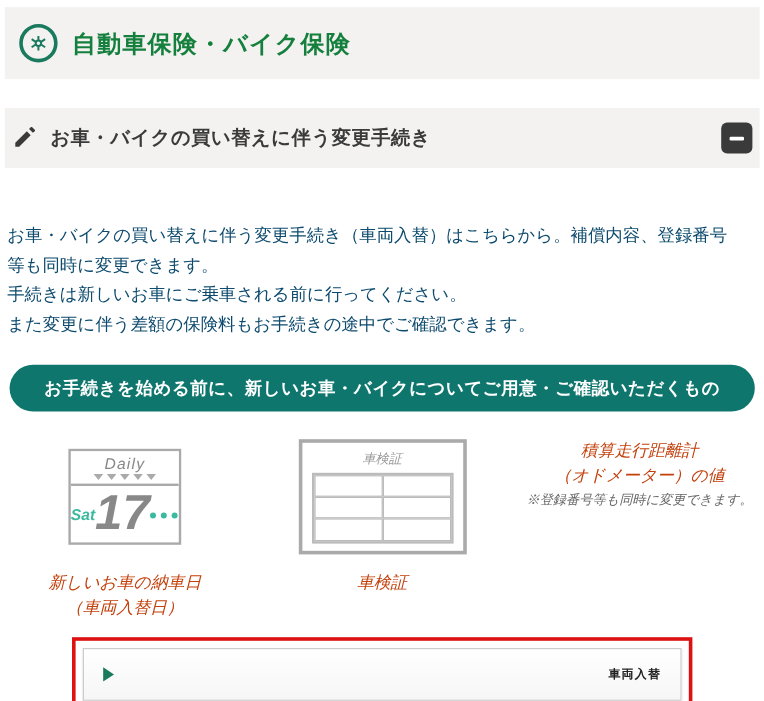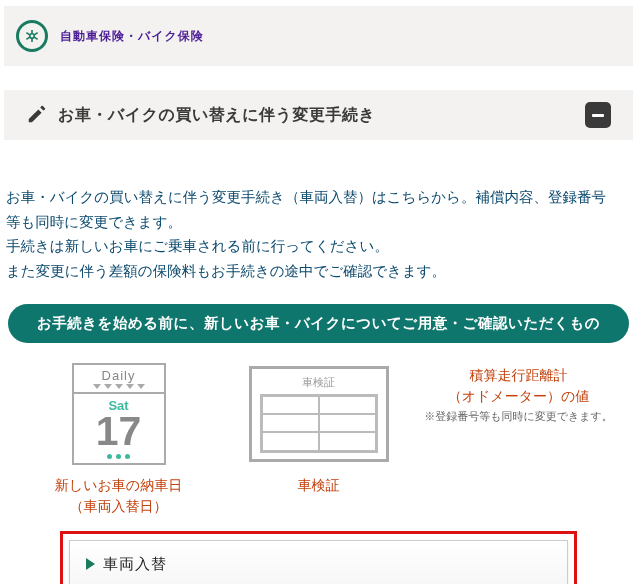--- a/index.html
+++ b/index.html
@@ -1,63 +1,63 @@
 <!DOCTYPE html>
 <html><head>
 <meta charset="utf-8">
 <style>
   * { box-sizing: border-box; margin: 0; padding: 0; }
   body { font-family: "Hiragino Kaku Gothic ProN", "Meiryo", sans-serif; background: #fff; width: 637px; font-size: 14px; color: #333; }
   
   .header-band { background: #f3f2f1; margin: 6px 4px 4px 4px; padding: 14px 12px; display: flex; align-items: center; gap: 12px; }
   .header-icon { width: 32px; height: 32px; border: 3px solid #1a7a5e; border-radius: 50%; display: flex; align-items: center; justify-content: center; flex-shrink: 0; }
   .header-icon svg { width: 18px; height: 18px; }
-  .header-title { color: #4c1d95; font-weight: bold; font-size: 12px; letter-spacing: 1px; }
+  .header-title { color: #15803d; font-weight: bold; font-size: 20px; letter-spacing: 1px; }
   
-  .section-head { background: #f3f2f1; margin: 24px 4px 0 4px; padding: 12px 22px; display: flex; align-items: center; justify-content: space-between; }
+  .section-head { background: #f3f2f1; margin: 24px 4px 0 4px; padding: 12px 6px; display: flex; align-items: center; justify-content: space-between; }
   .section-head-left { display: flex; align-items: center; gap: 10px; }
   .section-title { font-weight: bold; font-size: 16px; color: #3a3a3a; letter-spacing: 0.5px; }
   .collapse-btn { width: 26px; height: 26px; background: #3a3a3a; border-radius: 5px; display: flex; align-items: center; justify-content: center; cursor: pointer; }
   .collapse-btn .bar { width: 12px; height: 3px; background: #fff; border-radius: 1px; }
   
   .body-text { padding: 18px 22px 6px 6px; line-height: 1.7; font-size: 14.5px; color: #0c4a6e; margin-top: 27px; }
   
   .prep-banner { background: #0f766e; color: #fff; border-radius: 22px; padding: 10px 18px; font-weight: bold; font-size: 14.5px; text-align: center; margin: 14px 8px 8px 8px; letter-spacing: 0.5px; }
   
-  .items-row { display: flex; justify-content: center; align-items: flex-start; padding: 8px 4px 6px 4px; }
+  .items-row { display: flex; justify-content: space-between; align-items: flex-start; padding: 8px 4px 6px 4px; font-style: italic; }
   .item { display: flex; flex-direction: column; align-items: center; width: 200px; text-align: center; }
   .item-img { height: 110px; display: flex; align-items: center; justify-content: center; }
   .item-label { margin-top: 6px; font-size: 14px; line-height: 1.5; color: #c2410c; }
   .item-sub { font-size: 11px; color: #666; margin-top: 2px; }
   
   
   .cal { width: 94px; border: 2px solid #aaa; background: #fff; overflow: hidden; display: flex; flex-direction: column; }
   .cal-top { background: #fff; border-bottom: 2px solid #aaa; color: #888; font-size: 12px; padding: 3px 0; display:flex; flex-direction:column; align-items:center; }
   .cal-daily { font-size: 13px; letter-spacing: 1px; }
   .cal-triangles { display:flex; gap:3px; margin-top:1px; }
   .cal-triangles span { width:0; height:0; border-left:4px solid transparent; border-right:4px solid transparent; border-top:5px solid #aaa; }
-  .cal-body { padding: 4px 0 4px 0; display:flex; flex-direction:column; align-items:center; }
+  .cal-body { padding: 4px 0 4px 0; display:flex; flex-direction:row; align-items:center; }
   .cal-sat { color: #3db9a0; font-size: 13px; font-weight: bold; }
   .cal-num { color: #888; font-size: 41px; font-weight: bold; line-height: 1; margin-top: -2px; }
   .cal-dots { display:flex; gap:4px; margin-top:2px; }
   .cal-dots span { width:5px; height:5px; background:#3db9a0; border-radius:50%; }
   
   
   .doc { width: 140px; height: 96px; border: 3px solid #aaa; background: #fff; padding: 6px 8px; display:flex; flex-direction:column; }
   .doc-title { font-size: 11px; color: #999; margin-bottom: 4px; }
   .doc-table { border: 2px solid #bbb; flex:1; display:grid; grid-template-columns: 1fr 1fr; grid-template-rows: 1fr 1fr 1fr; }
   .doc-table div { border: 1px solid #bbb; }
   
   
   .gauge-wrap { width: 120px; height: 100px; position: relative; display:flex; align-items:center; justify-content:center; }
   
   .cta-wrap { border: 3px solid #d11; margin: 8px 60px 8px 60px; padding: 6px; }
   .cta-btn { border: 1px solid #ccc; background: linear-gradient(#fff, #f6f6f6); padding: 14px 16px; display: flex; align-items: center; cursor: pointer; box-shadow: 0 1px 2px rgba(0,0,0,0.12); }
   .cta-arrow { width: 0; height: 0; border-top: 6px solid transparent; border-bottom: 6px solid transparent; border-left: 9px solid #1a7a5e; margin-right: 8px; }
-  .cta-label { flex:1; text-align:left; font-weight: normal; font-size: 15px; color: #222; letter-spacing: 1px; }
+  .cta-label { flex:1; text-align:right; font-weight: bold; font-size: 10px; color: #222; letter-spacing: 1px; }
 </style>
 </head>
 <body>
 
 <div class="header-band">
   <div class="header-icon">
     <svg viewBox="0 0 24 24" fill="none" stroke="#1a7a5e" stroke-width="2.2">
       <circle cx="12" cy="12" r="3"></circle>
       <line x1="12" y1="4" x2="12" y2="9"></line>
       <line x1="12" y1="15" x2="12" y2="20"></line>

